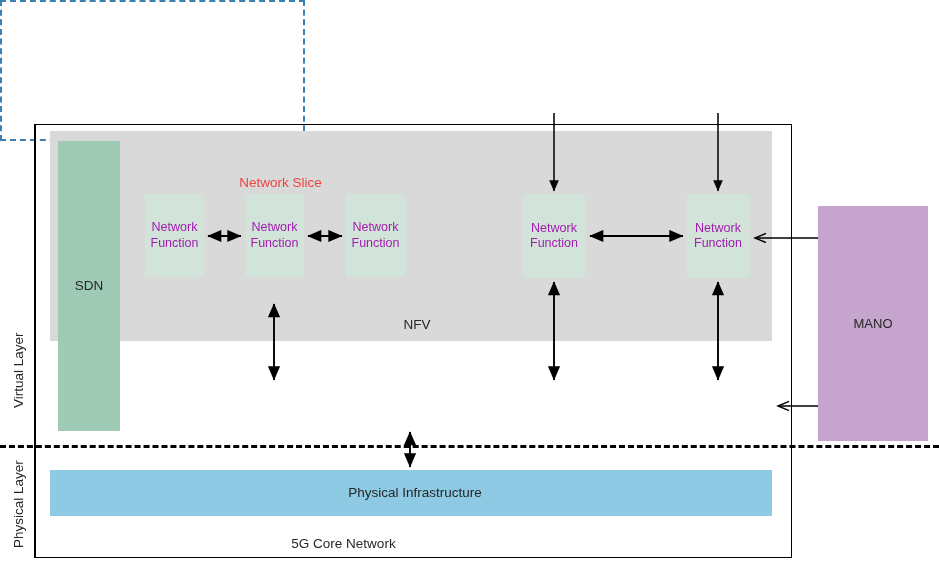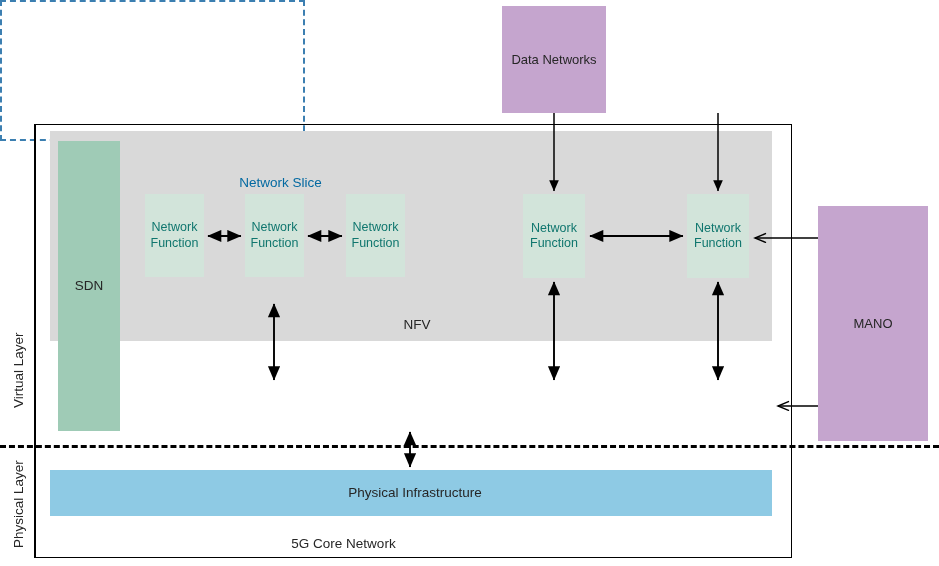--- a/index.html
+++ b/index.html
@@ -73,28 +73,28 @@
     display: block;
   }
   #slice-title {
     position: absolute;
     left: 130px; top: 172px;
     width: 301px; height: 20px;
     font-size: 13.5px;
     display: flex;
     align-items: center;
     justify-content: center;
-    color: #0369a1;
+    color: #ef4444;
   }
   
   .nf {
     background: #d2e4da;
     font-size: 12.5px;
     flex-direction: column;
-    color: #0f766e;
+    color: #a21caf;
   }
   #nf-1 { left: 145px; top: 194px; width: 59px; height: 83px; }
   #nf-2 { left: 245px; top: 194px; width: 59px; height: 83px; }
   #nf-3 { left: 346px; top: 194px; width: 59px; height: 83px; }
   #nf-4 { left: 523px; top: 194px; width: 62px; height: 84px; }
   #nf-5 { left: 687px; top: 194px; width: 62px; height: 84px; }
 
   
   .ext {
     background: #c5a5ce;
@@ -200,23 +200,20 @@
   </div>
   <div class="box nf" id="nf-5">
     <span class="nf-line1">Network</span>
     <span class="nf-line2">Function</span>
   </div>
 
   <div class="box" id="physical-infra">
     <span>Physical Infrastructure</span>
   </div>
 
-  <div class="box ext" id="data-networks">
-    <span>Data Networks</span>
-  </div>
   <div class="box ext" id="mano">
     <span>MANO</span>
   </div>
 
   <div id="layer-divider"></div>
 
   <svg id="connectors" width="939" height="566" viewBox="0 0 939 566">
     <defs>
       <marker id="arrow-end" markerWidth="9" markerHeight="9" refX="7.2" refY="3.2" orient="auto" markerUnits="strokeWidth">
         <path d="M0,0 L7.4,3.2 L0,6.4 z" fill="#000000"></path>

